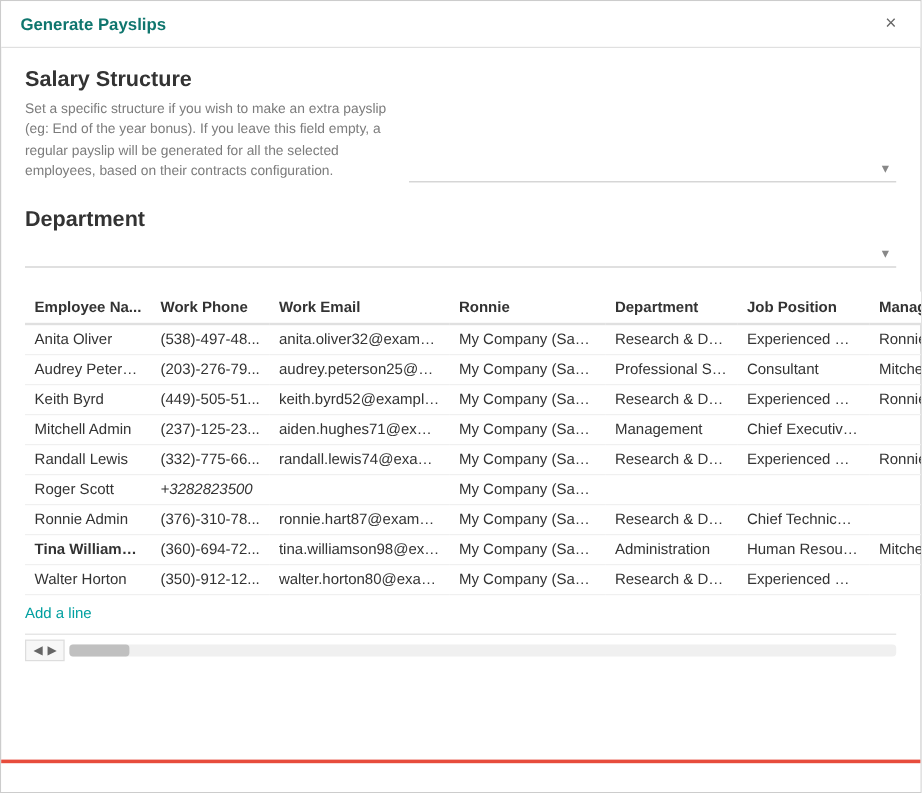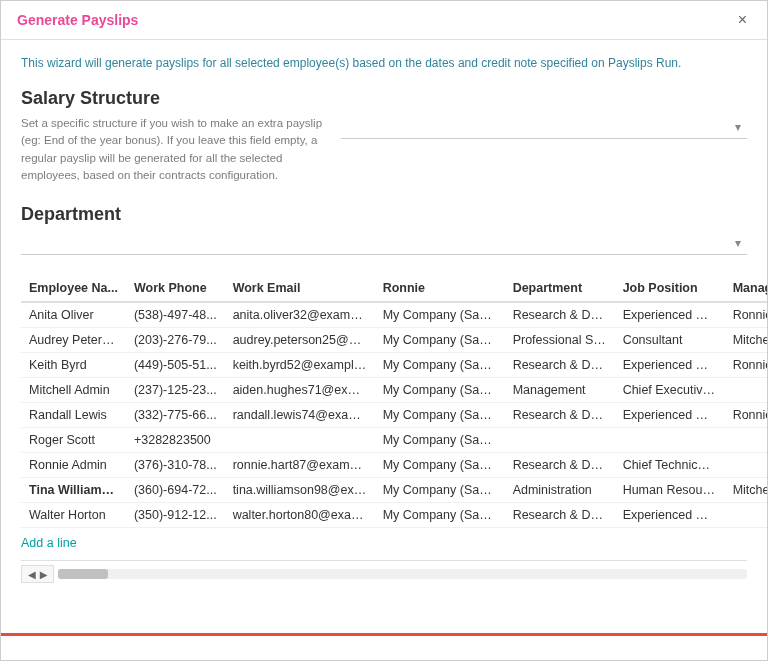--- a/index.html
+++ b/index.html
@@ -25,21 +25,21 @@
       display: flex;
       justify-content: space-between;
       align-items: center;
       padding: 10px 16px;
       border-bottom: 1px solid #e0e0e0;
       background: #fff;
     }
     .modal-header-title {
       font-size: 14px;
       font-weight: bold;
-      color: #ec4899;
+      color: #0f766e;
     }
     .modal-close {
       cursor: pointer;
       font-size: 16px;
       color: #666;
       background: none;
       border: none;
       padding: 0 4px;
     }
     .modal-body {
@@ -53,21 +53,21 @@
       margin-bottom: 18px;
     }
     .section-title {
       font-size: 18px;
       font-weight: bold;
       color: #333;
       margin-bottom: 6px;
     }
     .section-row {
       display: flex;
-      align-items: flex-start;
+      align-items: flex-end;
       margin-bottom: 20px;
     }
     .section-desc {
       color: #7c7c7c;
       font-size: 11.5px;
       line-height: 1.5;
       flex: 0 0 320px;
     }
     .section-input-wrap {
       flex: 1;
@@ -156,21 +156,20 @@
 
 <div class="modal">
 
   <div class="modal-header">
     <span class="modal-header-title">Generate Payslips</span>
     <button class="modal-close">×</button>
   </div>
 
   <div class="modal-body">
 
-    <div class="info-banner">This wizard will generate payslips for all selected employee(s) based on the dates and credit note specified on Payslips Run.</div>
 
     <div>
       <div class="section-title">Salary Structure</div>
       <div class="section-row">
         <div class="section-desc">Set a specific structure if you wish to make an extra payslip (eg: End of the year bonus). If you leave this field empty, a regular payslip will be generated for all the selected employees, based on their contracts configuration.</div>
         <div class="section-input-wrap">
           <div class="dropdown-wrapper">
             <select class="dropdown-input">
               <option value=""></option>
             </select>
@@ -246,21 +245,21 @@
               <td style="max-width: 100px; margin-left: 47px;">Randall Lewis</td>
               <td style="max-width: 110px;">(332)-775-66...</td>
               <td style="max-width: 150px;">randall.lewis74@example.com</td>
               <td style="max-width: 130px;">My Company (San Francisco)</td>
               <td style="max-width: 110px;">Research &amp; Development</td>
               <td style="max-width: 110px;">Experienced Developer</td>
               <td style="max-width: 110px;">Ronnie H...</td>
             </tr>
             <tr>
               <td style="max-width: 100px;">Roger Scott</td>
-              <td style="max-width: 110px;">+3282823500</td>
+              <td style="max-width: 110px; font-style: italic;">+3282823500</td>
               <td style="max-width: 150px;"></td>
               <td style="max-width: 130px;">My Company (San Francisco)</td>
               <td style="max-width: 110px;"></td>
               <td style="max-width: 110px;"></td>
               <td style="max-width: 110px;"></td>
             </tr>
             <tr>
               <td style="max-width: 100px;">Ronnie Admin</td>
               <td style="max-width: 110px;">(376)-310-78...</td>
               <td style="max-width: 150px;">ronnie.hart87@example.com</td>

